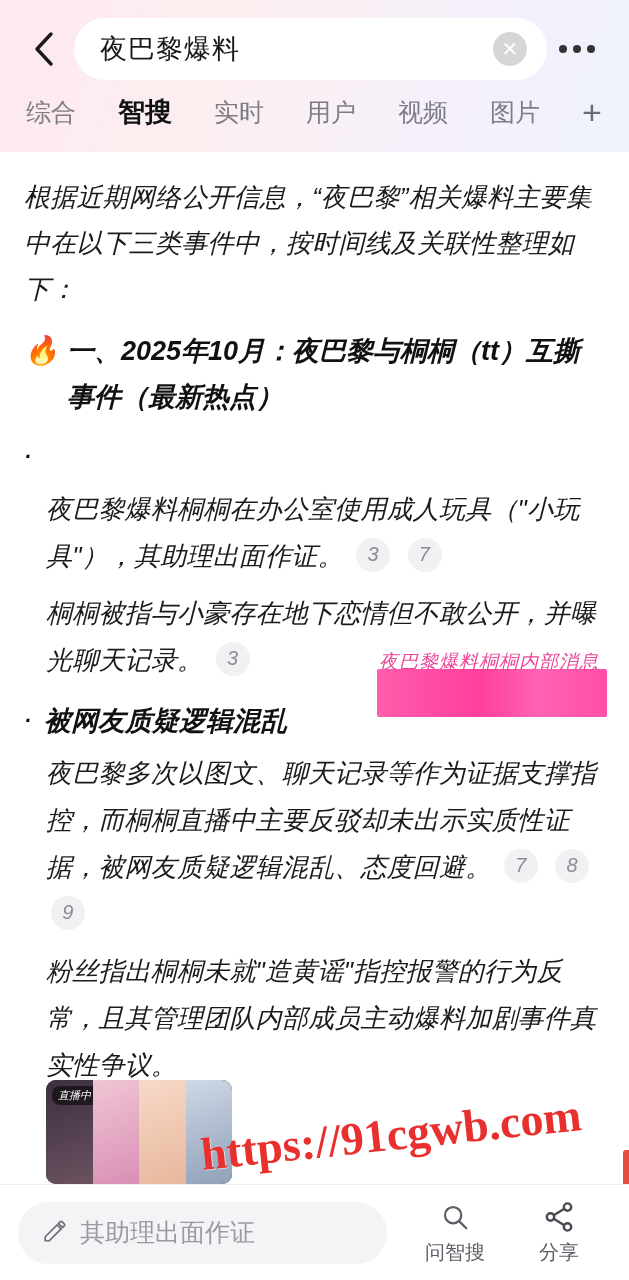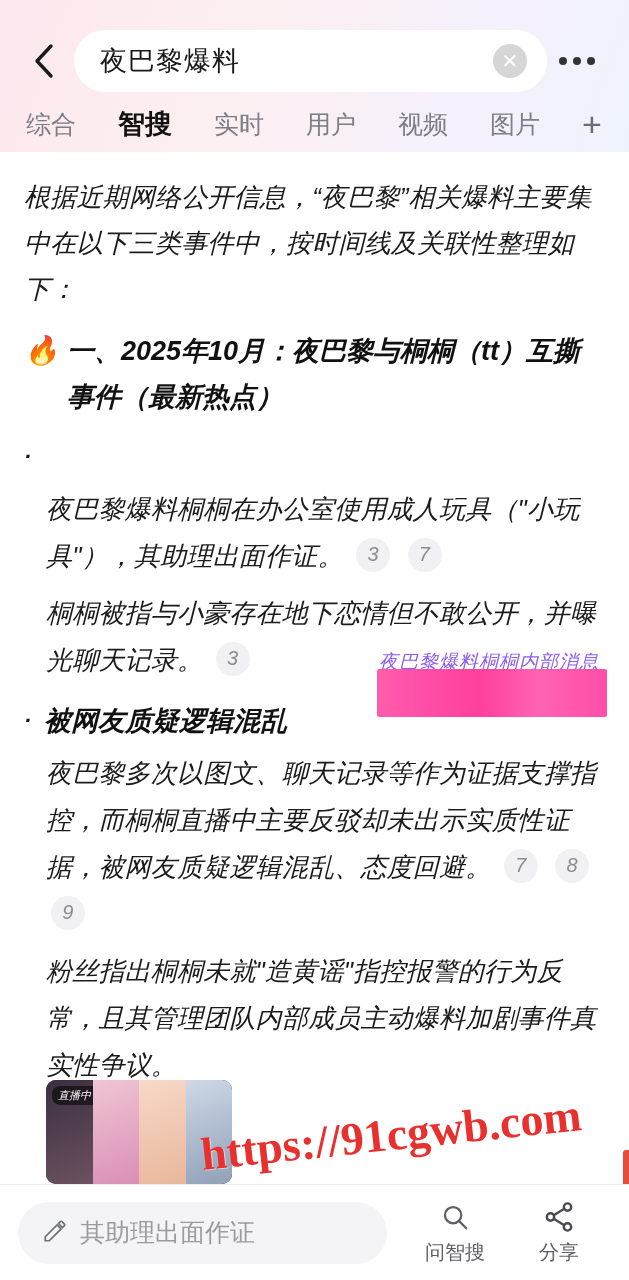--- a/index.html
+++ b/index.html
@@ -17,21 +17,21 @@
     background: #ffffff;
     overflow: hidden;
   }
 
   
   .header {
     position: relative;
     width: 629px;
     height: 152px;
     background: linear-gradient(110deg, #fde8ef 0%, #fceff0 35%, #f6f0fb 70%, #eef3fb 100%);
-    padding-top: 28px;
+    padding-top: 16px;
   }
   .search-row {
     display: flex;
     align-items: center;
     padding: 0 22px;
     height: 66px;
   }
   .back-btn {
     width: 44px;
     height: 44px;
@@ -195,21 +195,21 @@
     opacity: 0.92;
     border-radius: 2px;
   }
   .mosaic-text {
     position: absolute;
     right: 24px;
     top: 497px;
     width: 226px;
     height: 26px;
     font-size: 19px;
-    color: #8b5cf6;
+    color: #ec4899;
     overflow: hidden;
     white-space: nowrap;
     letter-spacing: 1px;
   }
   .thumb {
     position: absolute;
     left: 46px;
     bottom: 0px;
     width: 186px;
     height: 104px;

